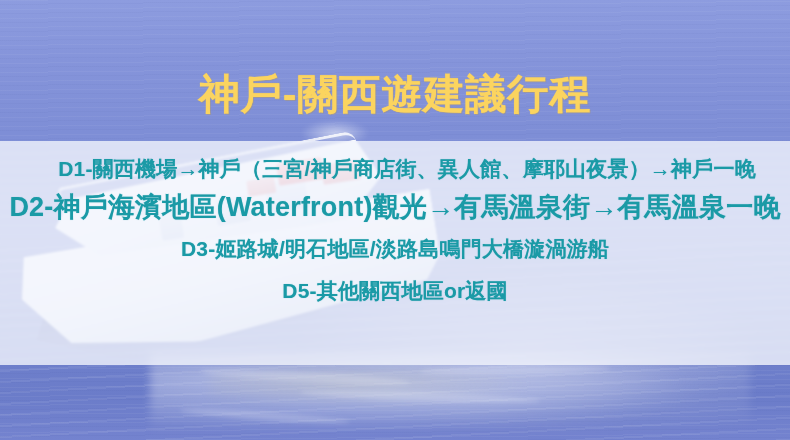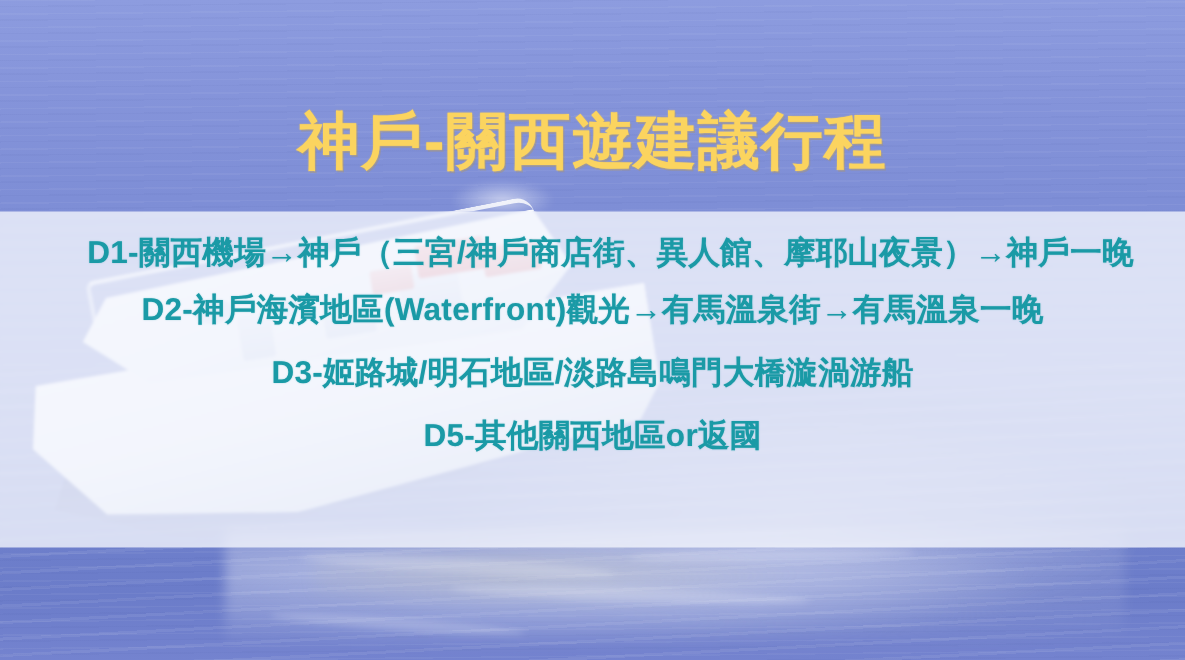--- a/index.html
+++ b/index.html
@@ -259,21 +259,21 @@
     width: 790px;
     text-align: center;
   }
   .line {
     color: #1a9aa6;
     font-weight: 700;
     white-space: nowrap;
     text-shadow: 0 0 1px rgba(26,154,166,.45);
   }
   .line.l1 { font-size: 21px; line-height: 34px; letter-spacing: .2px; margin-left: 24px; }
-  .line.l2 { font-size: 21px; line-height: 42px; letter-spacing: .2px; }
+  .line.l2 { font-size: 27px; line-height: 42px; letter-spacing: .2px; }
   .line.l3 { font-size: 21px; line-height: 42px; letter-spacing: .2px; text-align: center; }
   .line.l4 { font-size: 21px; line-height: 42px; letter-spacing: .2px; }
   .line.l5 { font-size: 21px; line-height: 42px; letter-spacing: .2px; }
 </style>
 </head>
 <body>
 
 <div id="poster">
 
   <div class="bg">

